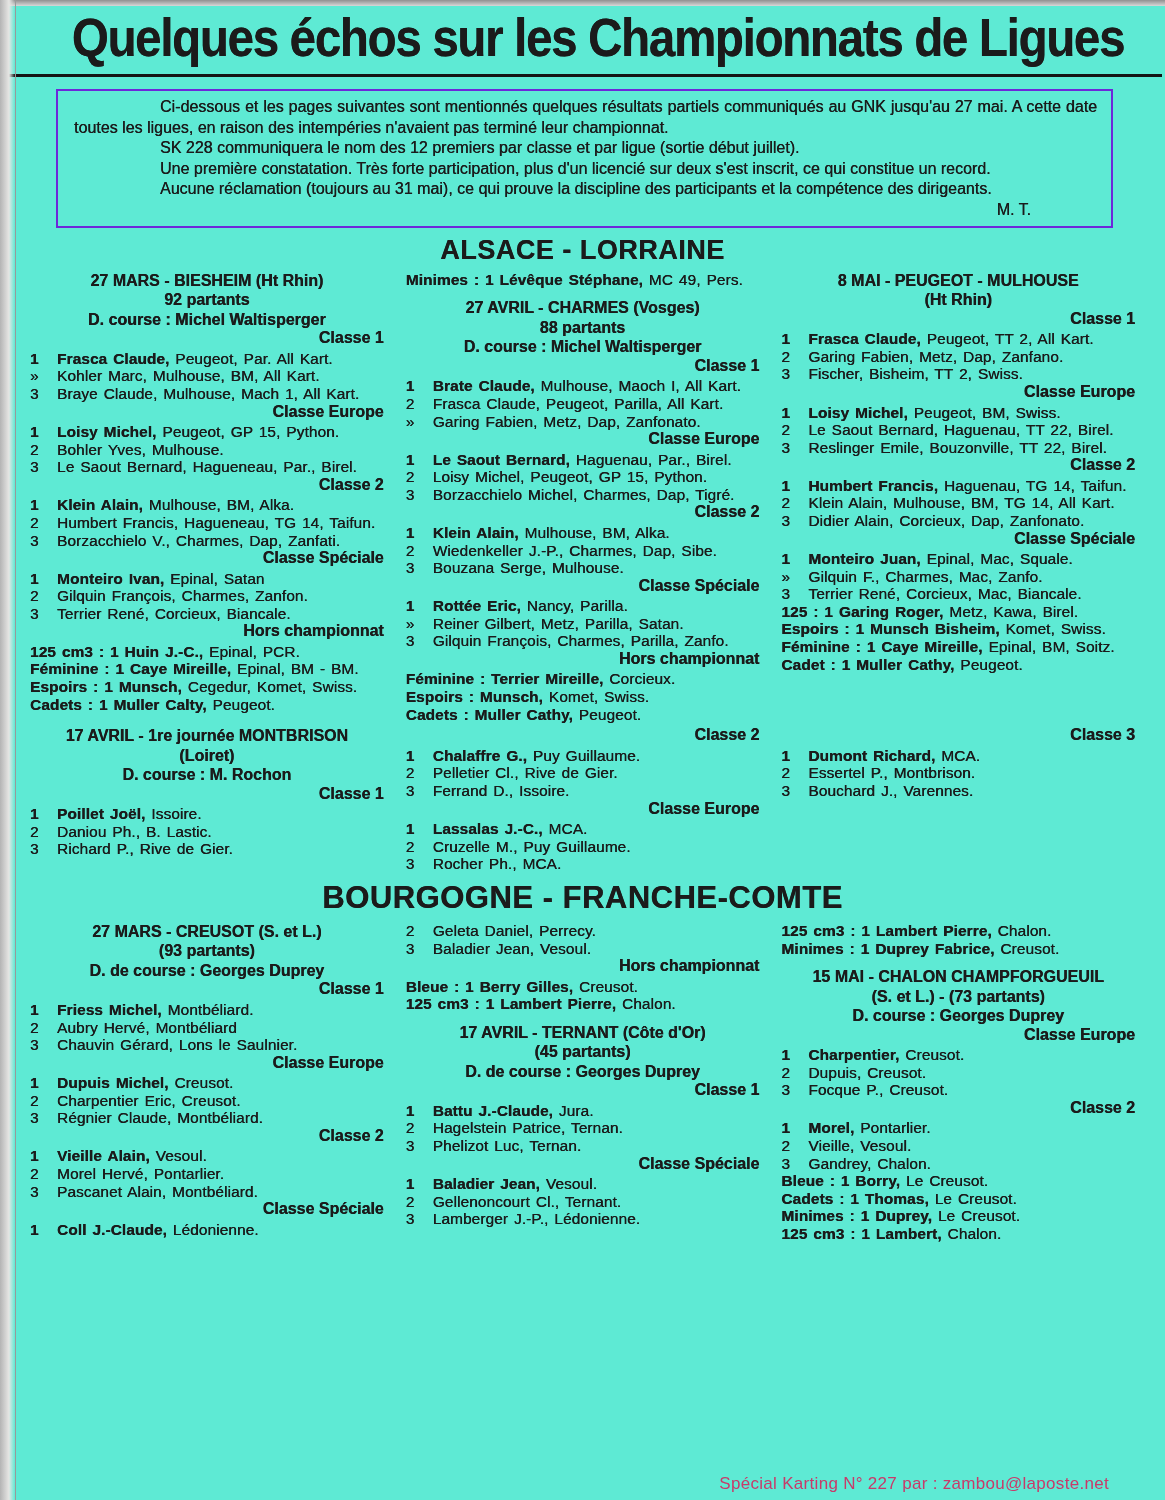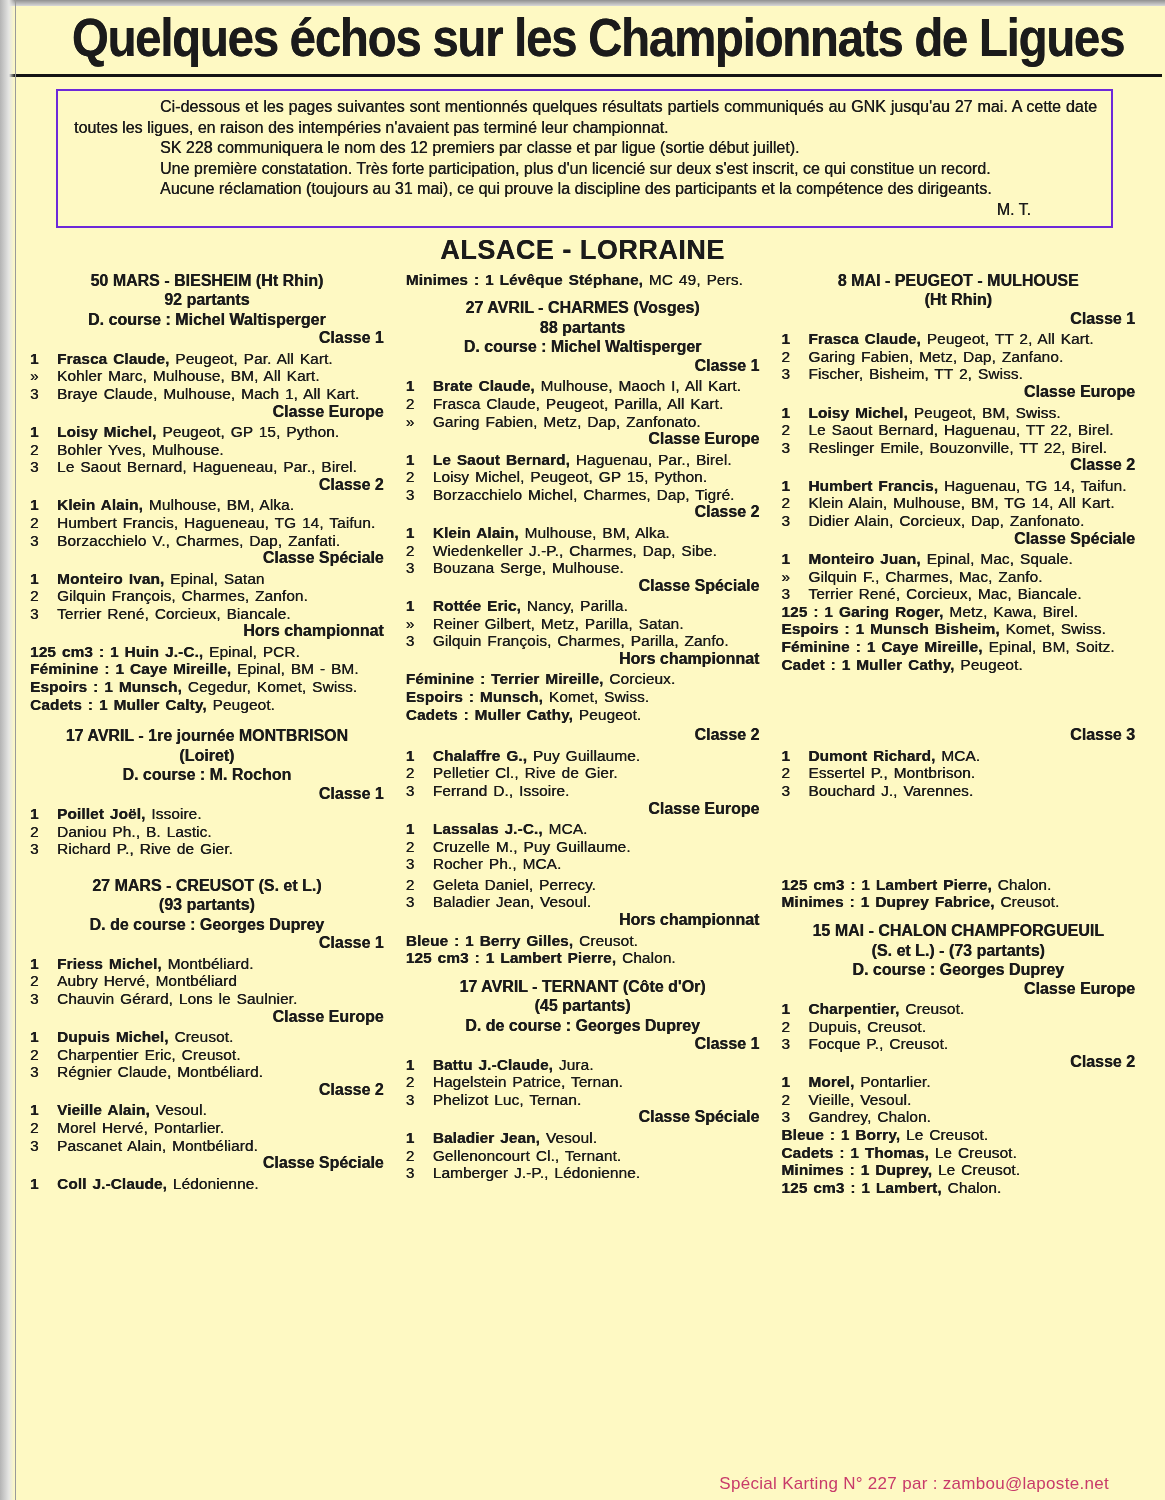--- a/index.html
+++ b/index.html
@@ -1,20 +1,20 @@
 <!DOCTYPE html>
 <html><head>
 <meta charset="utf-8">
 <style>
   html,body{margin:0;padding:0;background:#d9d9d9;}
   .page{
     position:relative;
     width:1165px;height:1500px;
     margin:0 auto;
-    background:#fef9c3;
+    background:#5eead4;
     font-family:"Liberation Sans","DejaVu Sans",sans-serif;
     color:#1b1b1b;
     overflow:hidden;
     box-sizing:border-box;
     text-shadow:0.3px 0 0 currentColor;
   }
   
   .scan-top{position:absolute;top:0;left:0;right:0;height:6px;
     background:linear-gradient(#909090,#d8d8d8);}
   .scan-left{position:absolute;top:0;left:0;bottom:0;width:15px;
@@ -68,21 +68,21 @@
       </div>
     <div class="sig">M. T.</div>
   </div>
 
   <div id="sections">
       <section class="section first">
         <h2 class="section-title">ALSACE - LORRAINE</h2>
         <div class="columns">
           <div class="col">
             <div class="block">
-              <div class="bhead">50 MARS - BIESHEIM (Ht Rhin)</div>
+              <div class="bhead">27 MARS - BIESHEIM (Ht Rhin)</div>
               <div class="bhead">92 partants</div>
               <div class="bhead">D. course : Michel Waltisperger</div>
               <div class="group">
                 <div class="gtitle">Classe 1</div>
                 <div class="line"><span class="num bn">1</span><b class="bname">Frasca Claude,</b> Peugeot, Par. All Kart.</div>
                 <div class="line"><span class="num">»</span>Kohler Marc, Mulhouse, BM, All Kart.</div>
                 <div class="line"><span class="num">3</span>Braye Claude, Mulhouse, Mach 1, All Kart.</div>
               </div>
               <div class="group">
                 <div class="gtitle">Classe Europe</div>
@@ -226,20 +226,21 @@
                 <div class="gtitle">Classe 3</div>
                 <div class="line"><span class="num bn">1</span><b class="bname">Dumont Richard,</b> MCA.</div>
                 <div class="line"><span class="num">2</span>Essertel P., Montbrison.</div>
                 <div class="line"><span class="num">3</span>Bouchard J., Varennes.</div>
               </div>
             </div>
           </div>
         </div>
       </section>
       <section class="section">
+        <h2 class="section-title">BOURGOGNE - FRANCHE-COMTE</h2>
         <div class="columns">
           <div class="col">
             <div class="block">
               <div class="bhead">27 MARS - CREUSOT (S. et L.)</div>
               <div class="bhead">(93 partants)</div>
               <div class="bhead">D. de course : Georges Duprey</div>
               <div class="group">
                 <div class="gtitle">Classe 1</div>
                 <div class="line"><span class="num bn">1</span><b class="bname">Friess Michel,</b> Montbéliard.</div>
                 <div class="line"><span class="num">2</span>Aubry Hervé, Montbéliard</div>

